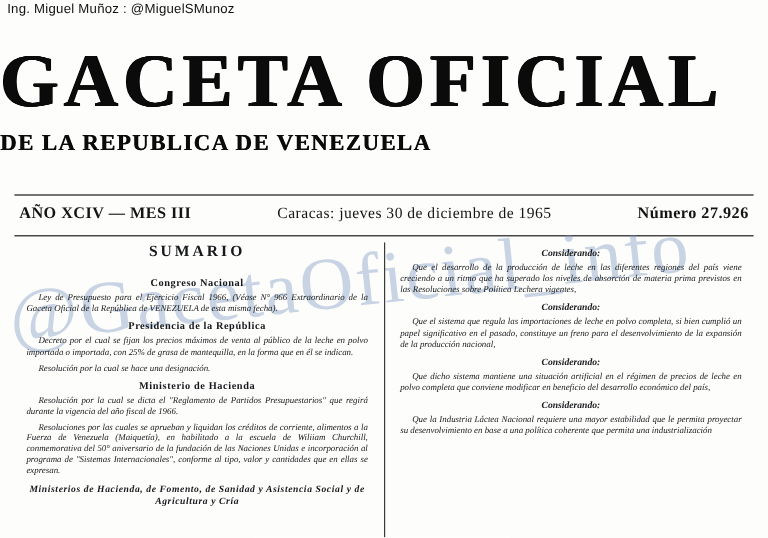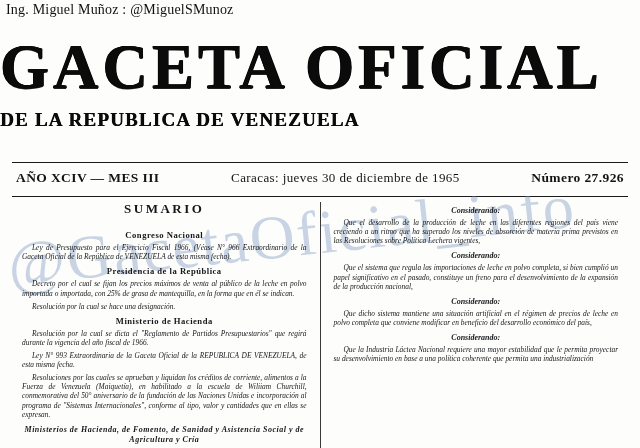--- a/index.html
+++ b/index.html
@@ -15,22 +15,22 @@
     background: #fdfdfb;
     font-family: "Liberation Serif", serif;
     color: #1a1a1a;
   }
 
   
   .credit {
     position: absolute;
     top: 2px;
     left: 6px;
-    font-family: Liberation Serif, serif;
-    font-size: 14px;
+    font-family: Liberation Sans, sans-serif;
+    font-size: 11px;
     letter-spacing: 0.2px;
     color: #111;
     white-space: nowrap;
   }
 
   
   .masthead {
     position: absolute;
     top: 34px;
     left: 0;
@@ -200,21 +200,20 @@
 
       <div class="heading">Congreso Nacional</div>
       <p class="body">Ley de Presupuesto para el Ejercicio Fiscal 1966, (Véase N° 966 Extraordinario de la Gaceta Oficial de la República de VENEZUELA de esta misma fecha).</p>
 
       <div class="heading">Presidencia de la República</div>
       <p class="body">Decreto por el cual se fijan los precios máximos de venta al público de la leche en polvo importada o importada, con 25% de grasa de mantequilla, en la forma que en él se indican.</p>
       <p class="body">Resolución por la cual se hace una designación.</p>
 
       <div class="heading">Ministerio de Hacienda</div>
       <p class="body">Resolución por la cual se dicta el "Reglamento de Partidos Presupuestarios" que regirá durante la vigencia del año fiscal de 1966.</p>
-      <p class="body">Ley N° 993 Extraordinaria de la Gaceta Oficial de la REPUBLICA DE VENEZUELA, de esta misma fecha.</p>
       <p class="body">Resoluciones por las cuales se aprueban y liquidan los créditos de corriente, alimentos a la Fuerza de Venezuela (Maiquetía), en habilitado a la escuela de Wiliiam Churchill, conmemorativa del 50° aniversario de la fundación de las Naciones Unidas e incorporación al programa de "Sistemas Internacionales", conforme al tipo, valor y cantidades que en ellas se expresan.</p>
 
       <div class="heading small">Ministerios de Hacienda, de Fomento, de Sanidad y Asistencia Social y de Agricultura y Cría</div>
     </div>
 
     <div class="divider"></div>
 
     <div class="col right">
       <div class="considerando">Considerando:</div>
       <p class="body">Que el desarrollo de la producción de leche en las diferentes regiones del país viene creciendo a un ritmo que ha superado los niveles de absorción de materia prima previstos en las Resoluciones sobre Política Lechera vigentes,</p>

